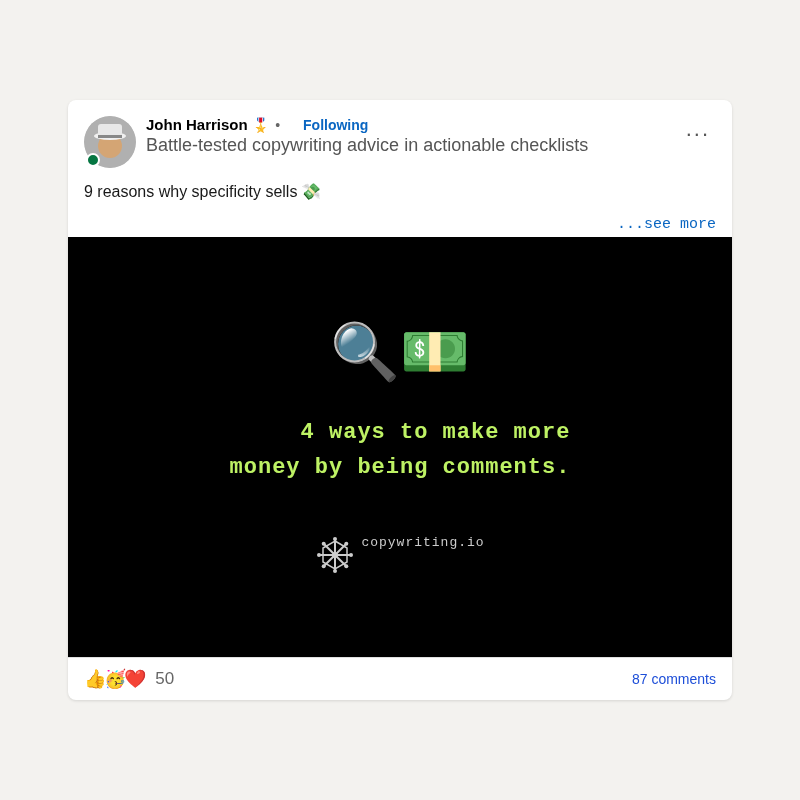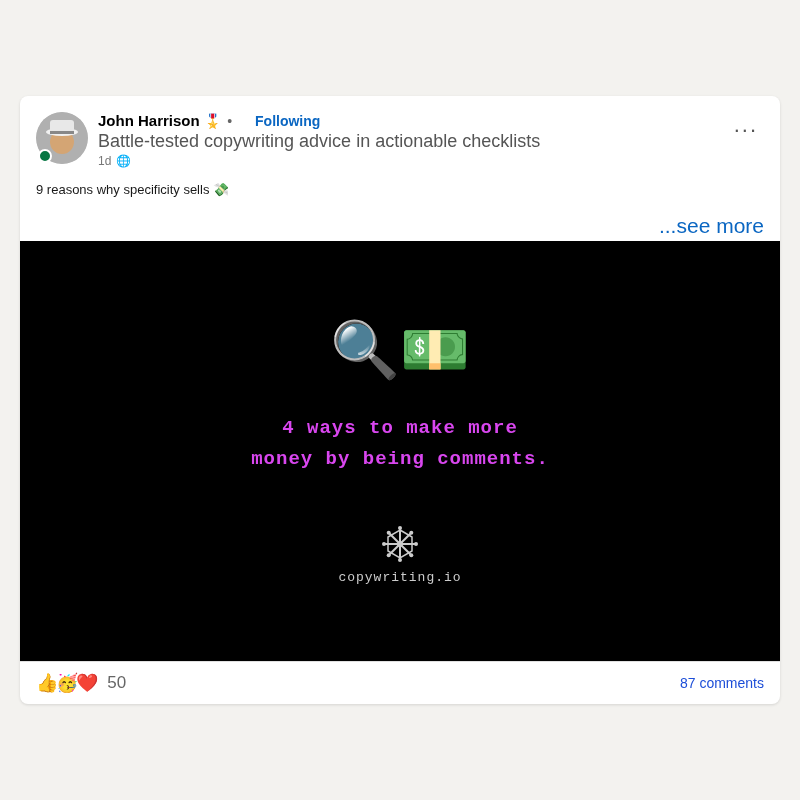--- a/index.html
+++ b/index.html
@@ -6,21 +6,21 @@
     body {
       width: 800px;
       height: 800px;
       background: #f3f2ef;
       font-family: -apple-system, BlinkMacSystemFont, 'Segoe UI', Arial, sans-serif;
       display: flex;
       align-items: center;
       justify-content: center;
     }
     .card {
-      width: 760px;
+      width: 664px;
       background: #ffffff;
       border-radius: 8px;
       box-shadow: 0 1px 3px rgba(0,0,0,0.12);
       overflow: hidden;
     }
     .post-header {
       display: flex;
       align-items: flex-start;
       justify-content: space-between;
       padding: 16px 16px 8px 16px;
@@ -108,64 +108,65 @@
       color: #555;
       cursor: pointer;
       line-height: 1;
       padding: 2px 6px;
       letter-spacing: 2px;
     }
     .post-text {
       padding: 4px 16px 10px 16px;
     }
     .post-line {
-      font-size: 13px;
+      font-size: 16px;
       color: #191919;
       line-height: 1.5;
     }
     .post-line-2 {
       font-size: 15px;
       color: #191919;
       line-height: 1.5;
       margin-top: 10px;
     }
     .see-more {
       color: #0a66c2;
-      font-size: 21px;
+      font-size: 15px;
       cursor: pointer;
       float: right;
+      font-family: Liberation Mono, monospace;
     }
     .image-area {
       width: 100%;
       background: #000;
       display: flex;
       flex-direction: column;
       align-items: center;
       justify-content: center;
       min-height: 420px;
       padding: 60px 20px;
     }
     .money-emoji {
       font-size: 56px;
       margin-bottom: 30px;
     }
     .image-title {
       font-family: 'Courier New', Courier, monospace;
-      font-size: 19px;
-      color: #d946ef;
-      text-align: center;
+      font-size: 22px;
+      color: #bef264;
+      text-align: right;
       font-weight: bold;
       line-height: 1.6;
       letter-spacing: 1px;
     }
     .brand-logo-area {
       margin-top: 50px;
       display: flex;
-      flex-direction: column;
-      align-items: center;
+      flex-direction: row;
+      align-items: flex-start;
       gap: 6px;
     }
     .brand-logo-svg {
       width: 40px;
       height: 40px;
     }
     .brand-name {
       font-family: 'Courier New', Courier, monospace;
       font-size: 13px;
       color: #ccc;
@@ -229,24 +230,20 @@
         <div class="online-indicator"></div>
       </div>
       <div class="author-info">
         <div class="author-name-row">
           <span class="author-name">John Harrison</span>
           <span class="author-badge">🎖️</span>
           <span class="following-dot">•</span>
           <span class="following-label">Following</span>
         </div>
         <div class="author-subtitle">Battle-tested copywriting advice in actionable checklists</div>
-        <div class="post-meta">
-          <span class="post-time">1d</span>
-          <span class="globe-icon">🌐</span>
-        </div>
       </div>
     </div>
     <div class="more-btn">...</div>
   </div>
 
   <div class="post-text">
     <div class="post-line">9 reasons why specificity sells 💸</div>
     <div class="post-line-2">
       <span class="see-more">...see more</span>
     </div>

